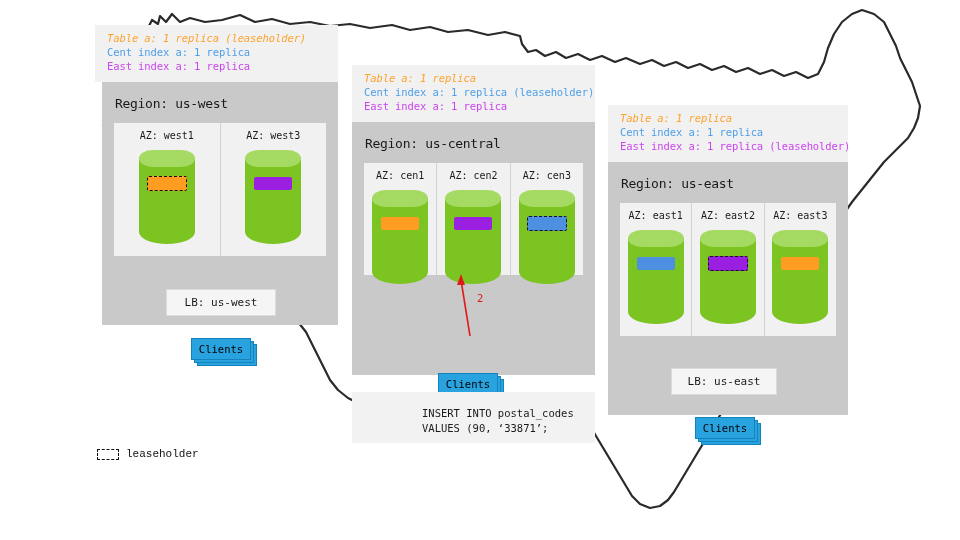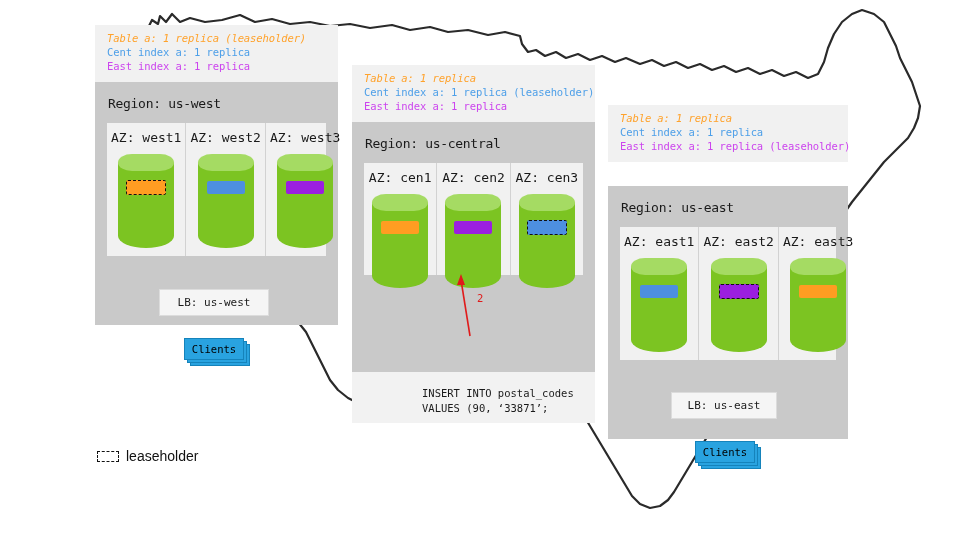--- a/index.html
+++ b/index.html
@@ -33,21 +33,21 @@
     letter-spacing: -0.3px;
   }
 
   .az-group { display: flex; background: #f1f1f1; }
   .az-cell {
     flex: 1 1 0; padding: 7px 4px 12px 4px;
     display: flex; flex-direction: column; align-items: center;
     border-right: 1px solid #d2d2d2;
   }
   .az-cell:last-child { border-right: none; }
-  .az-label { font-size: 13px; color: #1a1a1a; margin-bottom: 9px; white-space: nowrap; }
+  .az-label { font-size: 10px; color: #1a1a1a; margin-bottom: 9px; white-space: nowrap; }
 
   
   .cyl { position: relative; }
   .cyl .body {
     position: absolute; left: 0; right: 0;
     background: #7cc422;
     border-radius: 0 0 50% 50% / 0 0 14% 14%;
   }
   .cyl .top {
     position: absolute; left: 0; right: 0; top: 0;
@@ -97,21 +97,21 @@
   
   .arrow-label {
     position: absolute; color: #e01b1b; font-size: 10.5px;
   }
 
   
   .legend { position: absolute; display: flex; align-items: center; gap: 7px; }
   .legend .swatch {
     width: 22px; height: 11px; border: 1.6px dashed #111; background: #fff;
   }
-  .legend .ltext { font-family: Liberation Sans, sans-serif; font-size: 14px; color: #111; }
+  .legend .ltext { font-family: Liberation Mono, monospace; font-size: 11px; color: #111; }
 </style>
 </head>
 <body>
 
 <div id="stage">
 
   <svg id="usmap" viewBox="0 0 960 540">
     <path fill="none" stroke="#2a2a2a" stroke-width="2.2" stroke-linejoin="round" stroke-linecap="round" d="M108,175 L104,150 L103,125 L105,100 L112,75 L122,55 L135,40 L148,28 L152,20
          L158,24 L160,16 L166,22 L172,14 L180,22 L190,18 L205,22 L222,20 L240,15
          L255,22 L272,19 L290,24 L310,22 L330,26 L350,24 L370,28 L392,25 L410,30
@@ -137,37 +137,29 @@
          L184,216 L176,206 L168,196 L158,190 L148,186 L138,182 L128,180
          L118,178 L108,175 Z"></path>
   </svg>
 
   <div class="region-panel" style="left:95px; top:25px; width:243px;">
     <div class="panel-header">
       <div class="repline c-table">Table a: 1 replica (leaseholder)</div>
       <div class="repline c-cent">Cent index a: 1 replica</div>
       <div class="repline c-east">East index a: 1 replica</div>
     </div>
-    <div class="panel-body" style="height:243px; position:relative;">
+    <div class="panel-body" style="height:243px; position:relative;margin-left:7px;">
       <div class="region-title">Region: us-west</div>
       <div class="az-group" style="height:133px;">
         <div class="az-cell">
           <div class="az-label">AZ: west1</div>
           <div class="cyl" style="width:56px; height:94px;">
             <div class="body" style="top:8px; height:86px; background:#7cc422;"></div>
             <div class="top" style="height:17px; background:#a5db63;"></div>
             <div class="band lease" style="left:8px; top:26px; width:40px; height:15px; background:#ff9d22;"></div>
-          </div>
-        </div>
-        <div class="az-cell">
-          <div class="az-label">AZ: west2</div>
-          <div class="cyl" style="width:56px; height:94px;">
-            <div class="body" style="top:8px; height:86px; background:#7cc422;"></div>
-            <div class="top" style="height:17px; background:#a5db63;"></div>
-            <div class="band" style="left:9px; top:27px; width:38px; height:13px; background:#4d8fe0;"></div>
           </div>
         </div>
         <div class="az-cell">
           <div class="az-label">AZ: west3</div>
           <div class="cyl" style="width:56px; height:94px;">
             <div class="body" style="top:8px; height:86px; background:#7cc422;"></div>
             <div class="top" style="height:17px; background:#a5db63;"></div>
             <div class="band" style="left:9px; top:27px; width:38px; height:13px; background:#9b1fe0;"></div>
           </div>
         </div>
@@ -222,30 +214,30 @@
       </svg>
       <div class="arrow-label" style="left:125px; top:170px;">2</div>
       <div class="clients" style="left:86px; top:251px;">
         <div class="sheet s3"></div>
         <div class="sheet s2"></div>
         <div class="sheet s1"></div>
         <div class="lbl">Clients</div>
       </div>
     </div>
   </div>
-  <div class="sql-footer" style="left:352px; top:372px; width:243px; height:51px;">INSERT INTO postal_codes
+  <div class="sql-footer" style="left:352px; top:392px; width:243px; height:51px;">INSERT INTO postal_codes
 VALUES (90, ‘33871’;</div>
 
   <div class="region-panel" style="left:608px; top:105px; width:240px;">
     <div class="panel-header">
       <div class="repline c-table">Table a: 1 replica</div>
       <div class="repline c-cent">Cent index a: 1 replica</div>
       <div class="repline c-east">East index a: 1 replica (leaseholder)</div>
     </div>
-    <div class="panel-body" style="height:253px; position:relative;margin-top:24px;">
+    <div class="panel-body" style="height:253px; position:relative;">
       <div class="region-title">Region: us-east</div>
       <div class="az-group" style="height:133px;">
         <div class="az-cell">
           <div class="az-label">AZ: east1</div>
           <div class="cyl" style="width:56px; height:94px;">
             <div class="body" style="top:8px; height:86px; background:#7cc422;"></div>
             <div class="top" style="height:17px; background:#a5db63;"></div>
             <div class="band" style="left:9px; top:27px; width:38px; height:13px; background:#4d8fe0;"></div>
           </div>
         </div>

